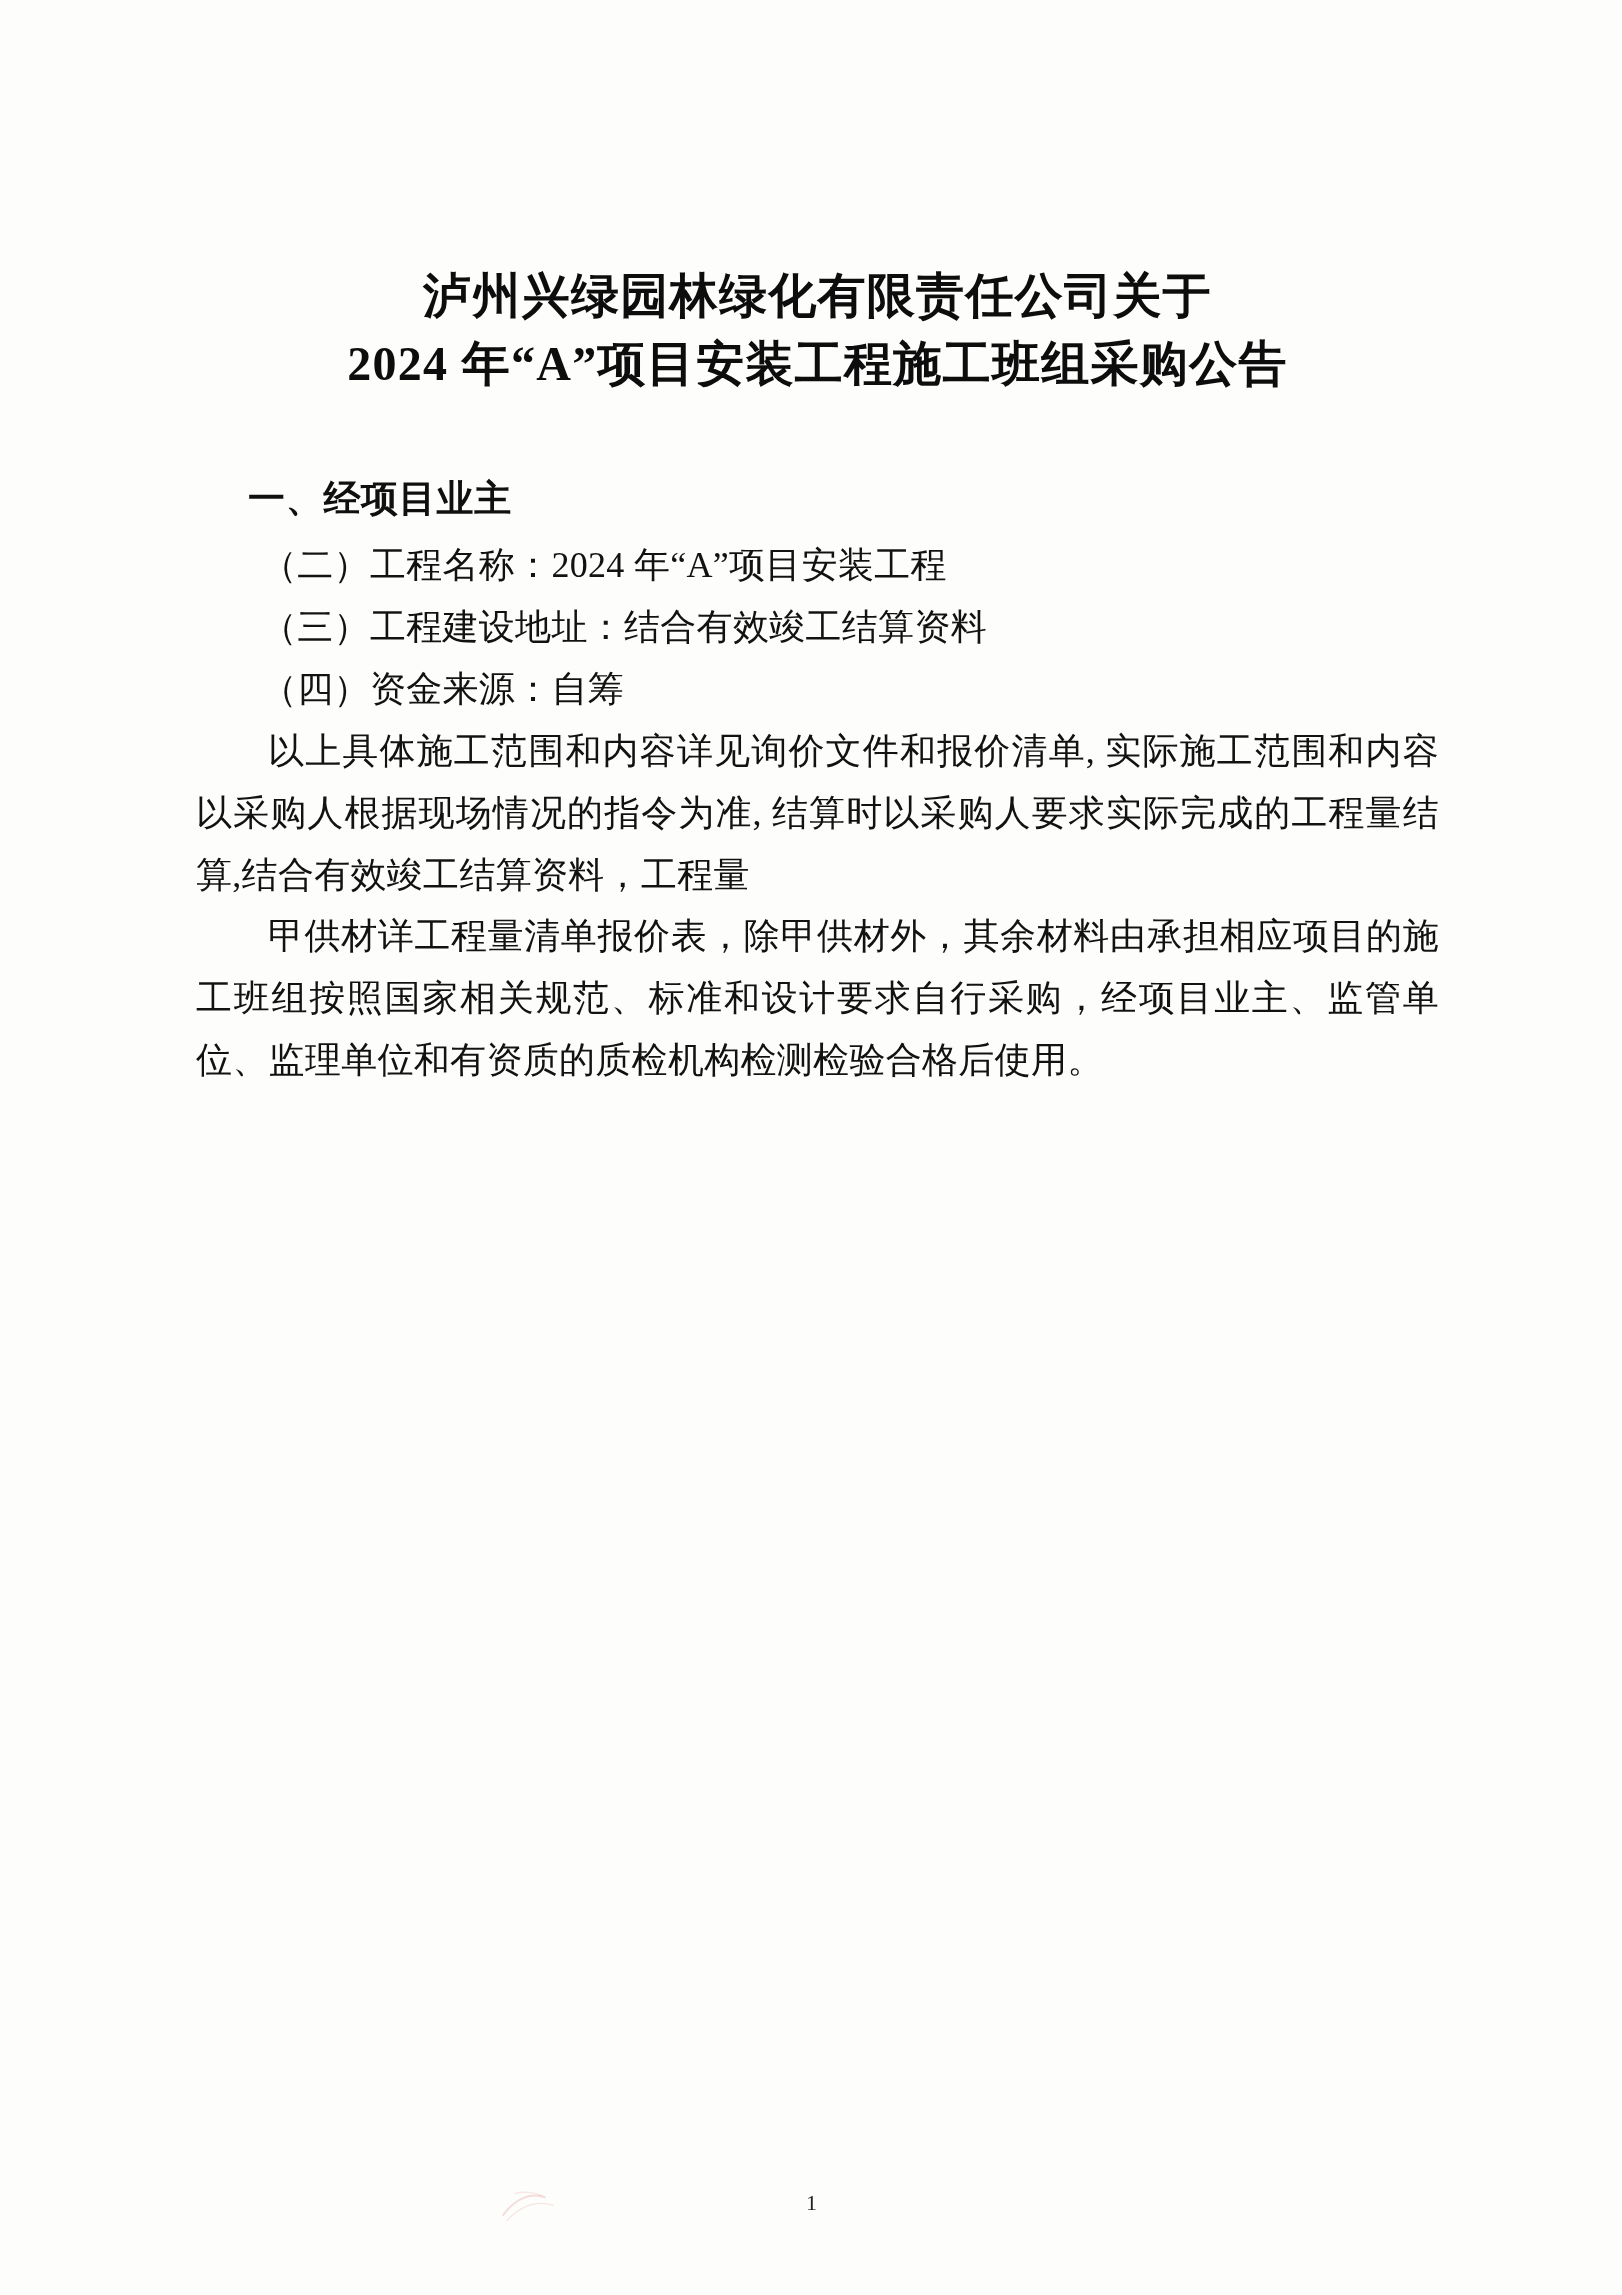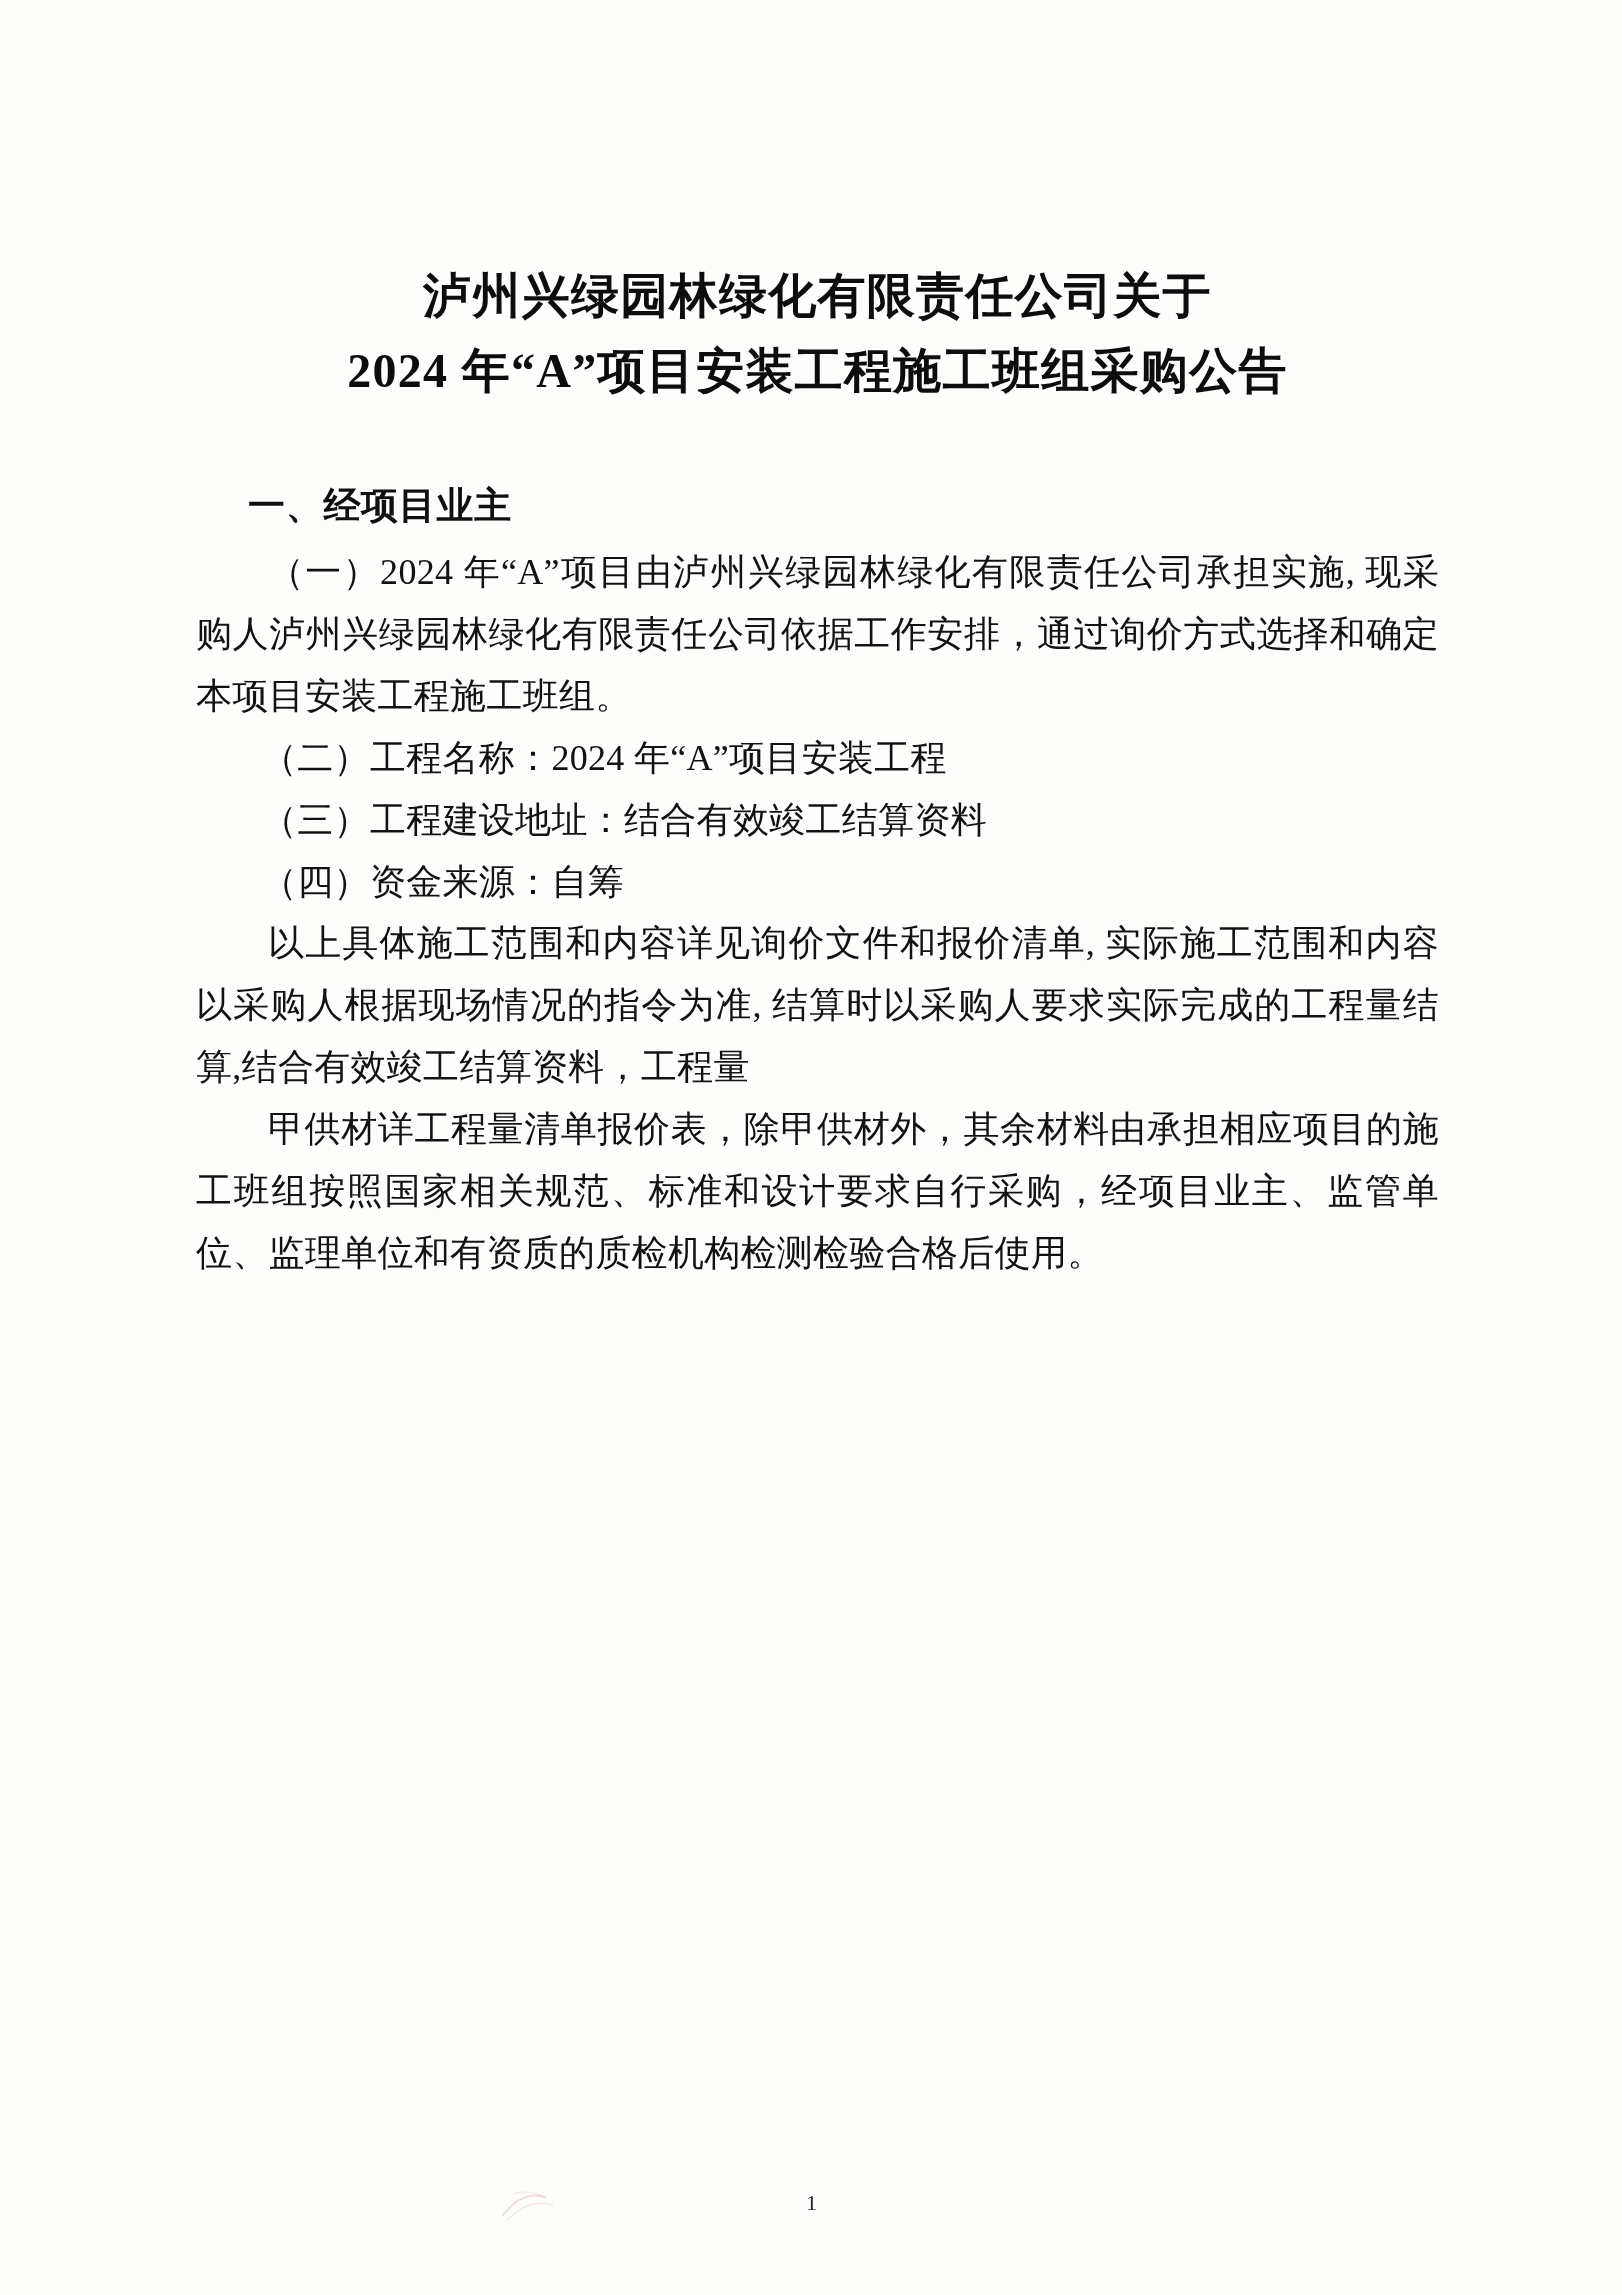--- a/index.html
+++ b/index.html
@@ -30,21 +30,20 @@
     font-weight: bold;
     font-size: 48px;
     line-height: 1.42;
     letter-spacing: 1.3px;
     color: #0d0d0d;
     margin: 0 0 0 0;
   }
   .doc-title .line2 {
     display: block;
     white-space: nowrap;
-    margin-top: 7px;
   }
   .section-head {
     font-family: "Liberation Sans", "DejaVu Sans", sans-serif;
     font-weight: bold;
     font-size: 37px;
     line-height: 1.6;
     margin-top: 71px;
     margin-bottom: 6.5px;
     text-indent: 52px;
     letter-spacing: 0.7px;
@@ -90,21 +89,20 @@
 
   <div class="content">
 
     <h1 class="doc-title">
       <span>泸州兴绿园林绿化有限责任公司关于</span>
       <span class="line2">2024 年“A”项目安装工程施工班组采购公告</span>
     </h1>
 
     <div class="section-head">一、经项目业主</div>
 
-    <p class="para">（一）2024 年“A”项目由泸州兴绿园林绿化有限责任公司承担实施, 现采购人泸州兴绿园林绿化有限责任公司依据工作安排，通过询价方式选择和确定本项目安装工程施工班组。</p>
     <p class="para item">（二）工程名称：2024 年“A”项目安装工程</p>
     <p class="para item">（三）工程建设地址：结合有效竣工结算资料</p>
     <p class="para item">（四）资金来源：自筹</p>
     <p class="para">以上具体施工范围和内容详见询价文件和报价清单, 实际施工范围和内容以采购人根据现场情况的指令为准, 结算时以采购人要求实际完成的工程量结算,结合有效竣工结算资料，工程量</p>
     <p class="para">甲供材详工程量清单报价表，除甲供材外，其余材料由承担相应项目的施工班组按照国家相关规范、标准和设计要求自行采购，经项目业主、监管单位、监理单位和有资质的质检机构检测检验合格后使用。</p>
 
   </div>
 
   <div class="stamp-mark">
     <svg width="79" height="52" viewBox="0 0 120 80" aria-hidden="true">

